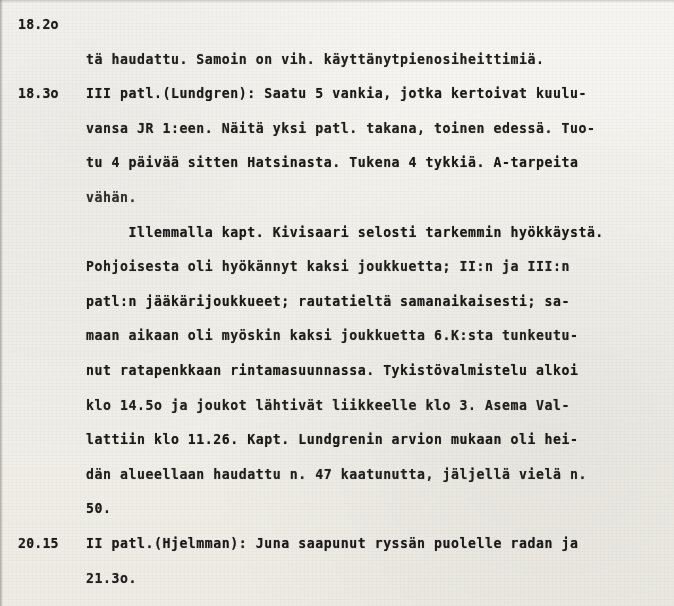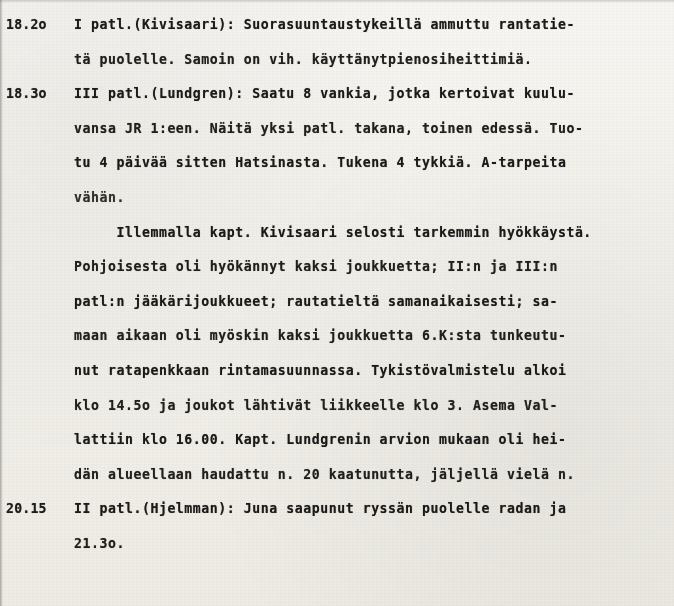--- a/index.html
+++ b/index.html
@@ -33,21 +33,21 @@
     pointer-events: none;
     background:
       repeating-linear-gradient(0deg, rgba(0,0,0,0.018) 0px, rgba(0,0,0,0.018) 1px, rgba(255,255,255,0) 1px, rgba(255,255,255,0) 3px),
       repeating-linear-gradient(90deg, rgba(0,0,0,0.012) 0px, rgba(0,0,0,0.012) 1px, rgba(255,255,255,0) 1px, rgba(255,255,255,0) 4px);
     opacity: 0.75;
   }
 
   #doc {
     position: absolute;
     inset: 0;
-    padding: 8px 10px 0 0;
+    padding: 8px 10px 0 12px;
     box-sizing: border-box;
   }
 
   .entry {
     display: block;
     margin: 0;
   }
 
   .line {
     display: flex;
@@ -108,32 +108,31 @@
 <div id="page">
   <div id="grain"></div>
   <div id="topedge"></div>
   <div id="leftedge"></div>
 
   <div id="doc">
 
     <div class="entry">
       <div class="line">
         <span class="time">18.2o</span>
-        <span class="text">I patl.(Kivisaari): Suorasuuntaustykeillä ammuttu rantatie-</span>
       </div>
       <div class="line">
         <span class="time"></span>
-        <span class="text">tä puolelle. Samoin on vih. käyttänytpienosiheittimiä.</span>
+        <span class="text">tä haudattu. Samoin on vih. käyttänytpienosiheittimiä.</span>
       </div>
     </div>
 
     <div class="entry">
       <div class="line">
         <span class="time">18.3o</span>
-        <span class="text">III patl.(Lundgren): Saatu 8 vankia, jotka kertoivat kuulu-</span>
+        <span class="text">III patl.(Lundgren): Saatu 5 vankia, jotka kertoivat kuulu-</span>
       </div>
       <div class="line">
         <span class="time"></span>
         <span class="text">vansa JR 1:een. Näitä yksi patl. takana, toinen edessä. Tuo-</span>
       </div>
       <div class="line">
         <span class="time"></span>
         <span class="text">tu 4 päivää sitten Hatsinasta. Tukena 4 tykkiä. A-tarpeita</span>
       </div>
       <div class="line">
@@ -159,25 +158,29 @@
       <div class="line">
         <span class="time"></span>
         <span class="text">nut ratapenkkaan rintamasuunnassa. Tykistövalmistelu alkoi</span>
       </div>
       <div class="line">
         <span class="time"></span>
         <span class="text">klo 14.5o ja joukot lähtivät liikkeelle klo 3. Asema Val-</span>
       </div>
       <div class="line">
         <span class="time"></span>
-        <span class="text">lattiin klo 16.00. Kapt. Lundgrenin arvion mukaan oli hei-</span>
+        <span class="text">lattiin klo 11.26. Kapt. Lundgrenin arvion mukaan oli hei-</span>
       </div>
       <div class="line">
         <span class="time"></span>
-        <span class="text">dän alueellaan haudattu n. 20 kaatunutta, jäljellä vielä n.</span>
+        <span class="text">dän alueellaan haudattu n. 47 kaatunutta, jäljellä vielä n.</span>
+      </div>
+      <div class="line">
+        <span class="time"></span>
+        <span class="text">50.</span>
       </div>
     </div>
 
     <div class="entry">
       <div class="line">
         <span class="time">20.15</span>
         <span class="text">II patl.(Hjelmman): Juna saapunut ryssän puolelle radan ja</span>
       </div>
       <div class="line">
         <span class="time"></span>

